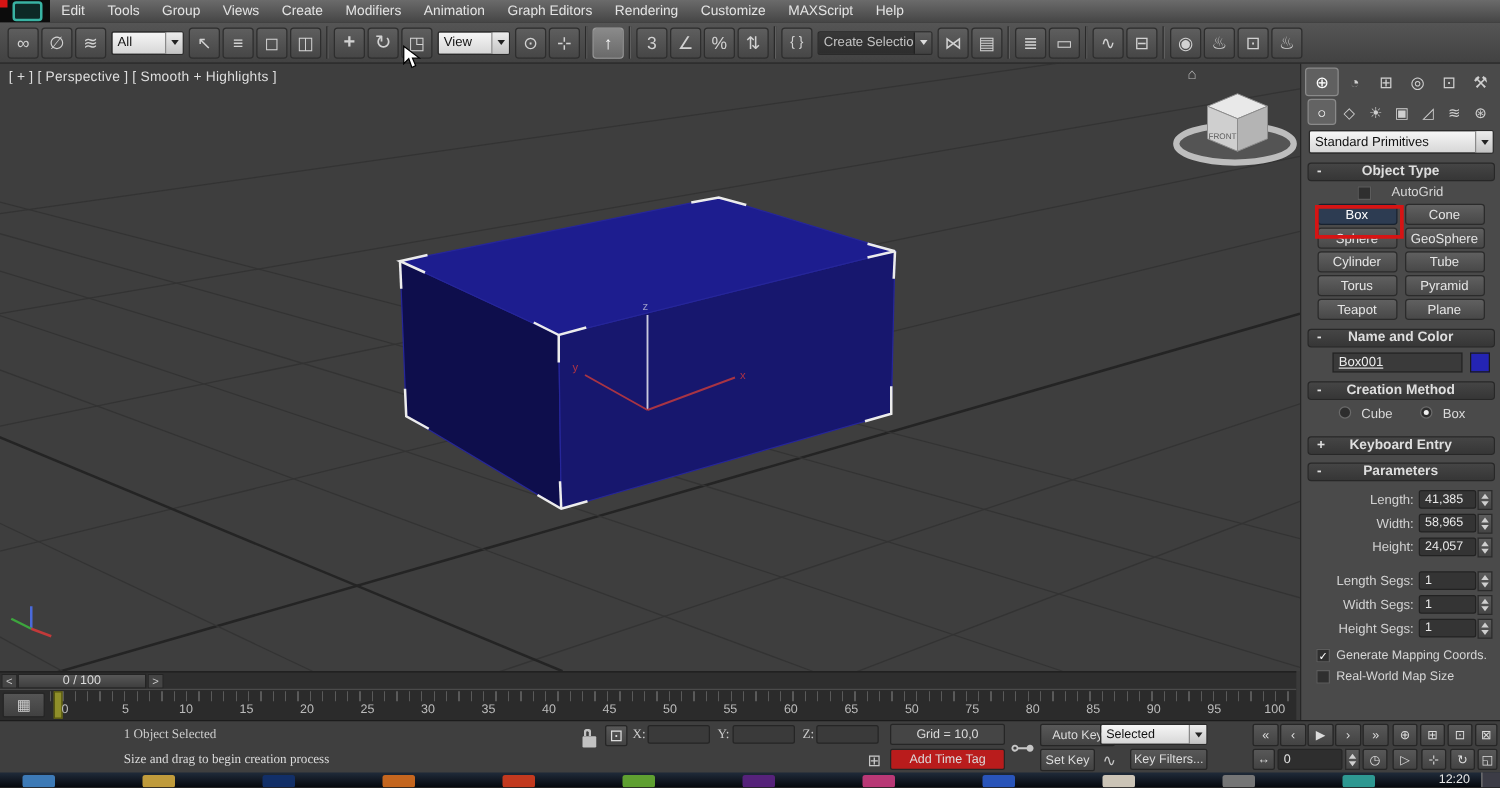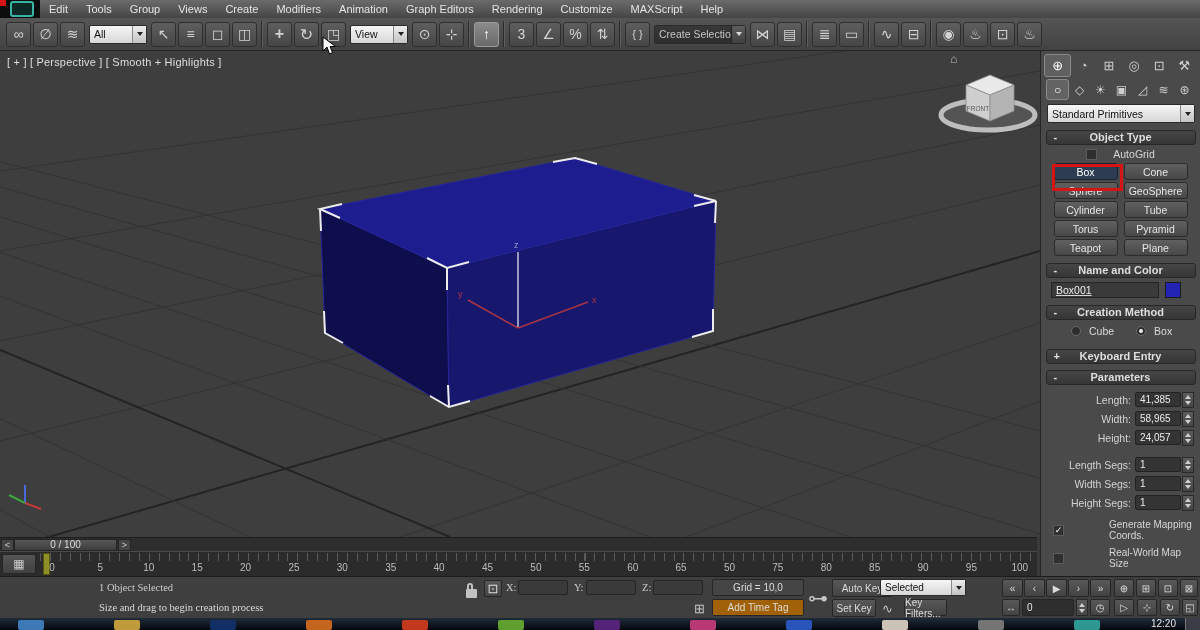--- a/index.html
+++ b/index.html
@@ -51,38 +51,38 @@
   .rtitle{flex:1;text-align:center;font-size:11px;font-weight:bold;color:#dedede;line-height:13px;}
   .ag-row{display:flex;align-items:center;justify-content:center;margin-top:3px;gap:16px;}
   .cb{width:11px;height:11px;background:#2f2f2f;border:1px solid #5c5c5c;display:inline-flex;align-items:center;
       justify-content:center;font-size:9px;color:#fff;box-sizing:border-box;flex:none;}
   .cb-label{font-size:10.5px;color:#d6d6d6;}
   .ot-grid{display:grid;grid-template-columns:64px 64px;gap:2px 6px;justify-content:center;margin-top:3px;}
   .ot-btn{height:17px;background:linear-gradient(#606060,#484848);border:1px solid #2b2b2b;border-radius:3px;
           font-size:10.5px;color:#e6e6e6;display:flex;align-items:center;justify-content:center;box-sizing:border-box;}
   .ot-btn.pressed{background:#2d3c52;border-color:#18222f;color:#fff;}
   .annot{position:absolute;z-index:6;pointer-events:none;}
-  .name-row{display:flex;align-items:center;margin:4px 8px 0 10px;gap:6px;text-decoration:underline;}
+  .name-row{display:flex;align-items:center;margin:4px 8px 0 25px;gap:6px;text-decoration:underline;}
   .name-field{width:108px;height:16px;background:#3a3a3a;border:1px solid #242424;font-size:10.5px;color:#ececec;
               display:flex;align-items:center;padding-left:4px;box-sizing:border-box;}
   .swatch{width:16px;height:16px;border:1px solid #1a1a1a;box-sizing:border-box;}
-  .cm-row{display:flex;align-items:center;margin:5px 0 0 30px;gap:8px;}
+  .cm-row{display:flex;align-items:flex-start;margin:5px 0 0 30px;gap:8px;}
   .radio{width:10px;height:10px;border-radius:50%;background:#2d2d2d;border:1px solid #6a6a6a;position:relative;flex:none;box-sizing:border-box;}
   .radio.sel::after{content:"";position:absolute;left:2px;top:2px;width:4px;height:4px;border-radius:50%;background:#f0f0f0;}
   .radio-label{font-size:10.5px;color:#dadada;}
   .prow{display:flex;align-items:center;justify-content:flex-end;margin:4px 6px 0 0;height:15px;}
   .plabel{font-size:10.5px;color:#d2d2d2;margin-right:4px;white-space:nowrap;}
   .pfield{width:46px;height:15px;background:#343434;border:1px solid #222;border-radius:2px;font-size:10px;
           color:#eaeaea;display:flex;align-items:center;padding-left:4px;box-sizing:border-box;}
   .spin{width:12px;height:16px;margin-left:1px;background:linear-gradient(#5c5c5c,#454545);border:1px solid #2a2a2a;
         display:flex;flex-direction:column;align-items:center;justify-content:center;gap:2px;box-sizing:border-box;}
   .tri-up-s{width:0;height:0;border-left:3px solid transparent;border-right:3px solid transparent;border-bottom:4px solid #cfcfcf;}
   .tri-dn-s{width:0;height:0;border-left:3px solid transparent;border-right:3px solid transparent;border-top:4px solid #cfcfcf;}
   .cbrow{display:flex;align-items:center;margin:6px 0 0 12px;gap:5px;}
-  .cbrow .cb-label{font-size:10px;margin-left:40px;}
+  .cbrow .cb-label{font-size:10px;}
   
   .timeslider{position:absolute;left:0;top:537px;width:1037px;height:14px;background:#2e2e2e;display:flex;
               align-items:center;border-top:1px solid #1d1d1d;box-sizing:border-box;}
   .ts-btn{width:13px;height:12px;background:#454545;border:1px solid #242424;color:#ccc;font-size:9px;
           display:flex;align-items:center;justify-content:center;margin-left:1px;box-sizing:border-box;flex:none;}
   .ts-handle{width:103px;height:12px;background:linear-gradient(#575757,#3e3e3e);border:1px solid #242424;
              color:#dcdcdc;font-size:10px;display:flex;align-items:center;justify-content:center;box-sizing:border-box;flex:none;}
   .ruler{position:absolute;left:0;top:551px;width:1037px;height:25px;background:#2b2b2b;border-top:1px solid #4a4a4a;box-sizing:border-box;}
   .ruler-btn{position:absolute;left:2px;top:2px;width:34px;height:20px;background:linear-gradient(#555,#414141);
              border:1px solid #262626;border-radius:2px;display:flex;align-items:center;justify-content:center;
@@ -444,32 +444,32 @@
     <span class="lock"></span>
     <span class="sb-btn" style="left:484px;top:3px;width:18px;height:17px;font-size:13px;">⊡</span>
     <span class="sb-text" style="left:506px;top:5px;">X:</span>
     <span class="sb-field" style="left:518px;top:3px;width:50px;"></span>
     <span class="sb-text" style="left:574px;top:5px;">Y:</span>
     <span class="sb-field" style="left:586px;top:3px;width:50px;"></span>
     <span class="sb-text" style="left:642px;top:5px;">Z:</span>
     <span class="sb-field" style="left:653px;top:3px;width:50px;"></span>
     <span class="sb-btn" style="left:712px;top:2px;width:92px;height:17px;background:#454545;">Grid = 10,0</span>
     <span class="sb-icon" style="left:694px;top:24px;font-size:13px;">⊞</span>
-    <span class="sb-btn" style="left:712px;top:22px;width:92px;height:17px;background:#a16207;">Add Time Tag</span>
+    <span class="sb-btn" style="left:712px;top:22px;width:92px;height:17px;background:#b91c1c;">Add Time Tag</span>
     <span class="sb-icon" style="left:808px;top:9px;font-size:20px;">⊶</span>
     <span class="sb-btn" style="left:832px;top:2px;width:60px;height:18px;">Auto Key</span>
     <span class="sb-btn" style="left:832px;top:22px;width:44px;height:18px;">Set Key</span>
     <div class="dd light-sm" style="position:absolute;left:880px;top:2px;width:86px;">
       <span class="dd-label">Selected</span>
       <span class="dd-arrow">
           <span class="tri-down"></span>
         </span>
     </div>
     <span class="sb-icon" style="left:882px;top:24px;font-size:13px;">∿</span>
-    <span class="sb-btn" style="left:904px;top:22px;width:43px;height:17px;">Key Filters...</span>
+    <span class="sb-btn" style="left:904px;top:22px;width:62px;height:17px;">Key Filters...</span>
 
     <span class="sb-btn" style="left:1002px;top:2px;width:21px;height:18px;">«</span>
     <span class="sb-btn" style="left:1024px;top:2px;width:21px;height:18px;">‹</span>
     <span class="sb-btn" style="left:1046px;top:2px;width:21px;height:18px;">▶</span>
     <span class="sb-btn" style="left:1068px;top:2px;width:21px;height:18px;">›</span>
     <span class="sb-btn" style="left:1090px;top:2px;width:21px;height:18px;">»</span>
 
     <span class="sb-btn" style="left:1114px;top:2px;width:20px;height:18px;">⊕</span>
     <span class="sb-btn" style="left:1136px;top:2px;width:20px;height:18px;">⊞</span>
     <span class="sb-btn" style="left:1158px;top:2px;width:20px;height:18px;">⊡</span>

